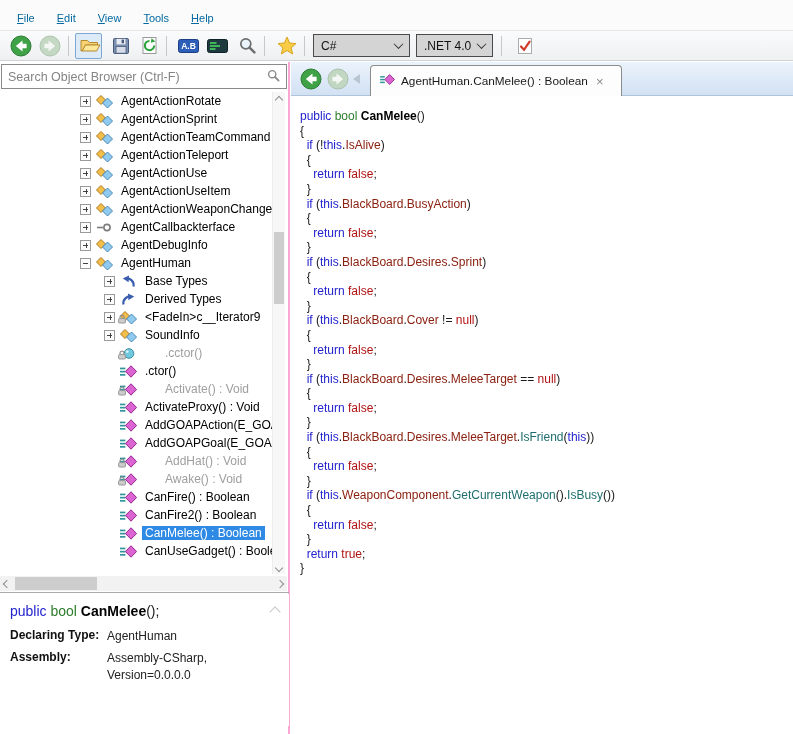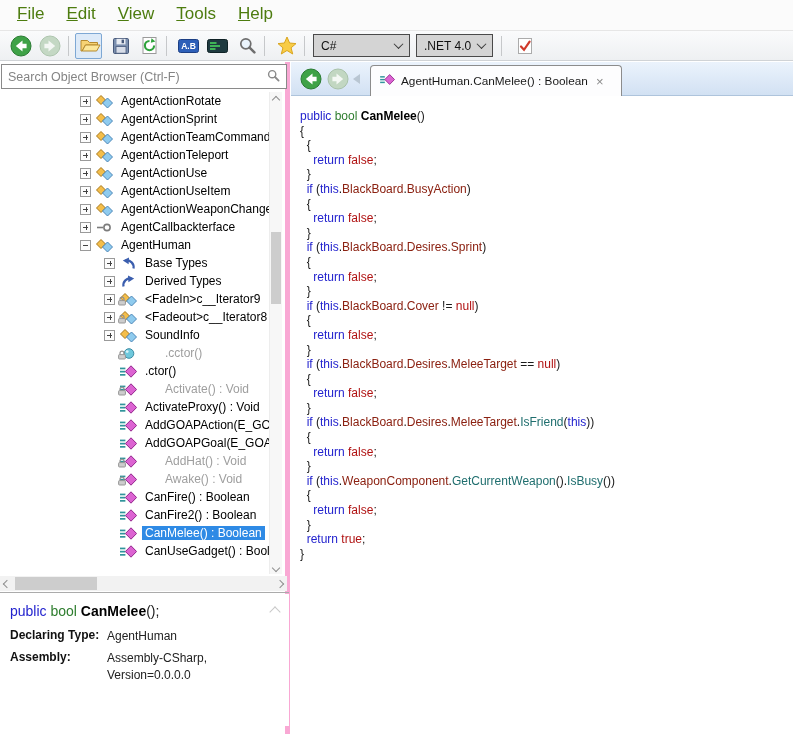--- a/index.html
+++ b/index.html
@@ -3,42 +3,42 @@
 <meta charset="utf-8">
 <style>
   * { box-sizing: border-box; margin: 0; padding: 0; }
   html,body { width:793px; height:734px; overflow:hidden; background:#fff;
               font-family:"Liberation Sans","DejaVu Sans",sans-serif; }
   #app { position:relative; width:793px; height:734px; }
 
   
   .menubar { position:absolute; top:0; left:0; right:0; height:30px;
              background:#FBFBFB; display:flex; align-items:flex-end; padding:0 0 2px 6px; }
-  .menu-item { font-size:17px; color:#4d7c0f; padding:4px 11px; cursor:default; }
+  .menu-item { font-size:11px; color:#0369a1; padding:4px 11px; cursor:default; }
   .menu-item .u { text-decoration:underline; }
   .win-icon-sliver { position:absolute; top:0; left:13px; width:17px; height:5px;
                      background:#F0C46B; border-left:1px solid #B68A2E; border-right:1px solid #B68A2E; }
 
   
   .toolbar { position:absolute; top:30px; left:0; right:0; height:31px;
              background:linear-gradient(#FAFBFC,#EEF0F2); border-top:1px solid #E6E6E6;
              border-bottom:1px solid #D0D3D6; display:flex; align-items:center; padding-left:5px; }
   .tb-btn { width:27px; height:26px; display:flex; align-items:center; justify-content:flex-end;
             border:1px solid transparent; margin:0 1px; }
   .tb-btn.active { background:#DDEAF8; border:1px solid #7EA8D4; border-radius:2px; }
   .tb-btn.disabled { opacity:.95; }
   .tb-sep { width:1px; height:20px; background:#C6C8CA; margin:0 5px; }
   .combo { height:23px; background:#D4D4D4; border:1px solid #4A4A4A; display:flex;
            align-items:center; font-size:12px; color:#111; padding:0 7px; margin:0 3px; }
   .cchev { width:7px; height:7px; border-right:1.5px solid #3A3A3A; border-bottom:1.5px solid #3A3A3A;
            transform:rotate(45deg) translate(-1px,-1px); margin-left:auto; }
 
   
   .browser { position:absolute; top:62px; left:0; width:290px; bottom:0;
-             background:#fff; border-right:5px solid #f9a8d4; }
+             background:#fff; border-right:2px solid #f9a8d4; }
   .search-box { position:absolute; top:2px; left:1px; width:286px; height:25px;
                 border:1px solid #8A8A8A; background:#fff; display:flex; align-items:center; }
   .search-box input { flex:1; border:none; outline:none; font-size:12.5px; color:#333;
                       padding:0 4px 0 6px; font-family:inherit; background:transparent; }
   .search-box input::placeholder { color:#848484; opacity:1; }
   .search-box .mag { margin-right:6px; }
 
   .tree { position:absolute; top:30px; left:0; width:275px; height:482px; overflow:hidden; }
   .tree-row { height:18px; display:flex; align-items:center; white-space:nowrap; font-size:12px; color:#000; }
   .tree-row .gap { flex:0 0 auto; }
@@ -290,20 +290,31 @@
           <span class="tree-icon">
             <svg class="main" width="17" height="15" viewBox="0 0 17 15">
               <line x1="1" y1="7.5" x2="7" y2="7.5" stroke="#7C7C7C" stroke-width="1.6"></line>
               <circle cx="11" cy="7.5" r="3.1" fill="#fff" stroke="#7C7C7C" stroke-width="1.6"></circle>
             </svg>
           </span>
           <span class="tree-label">AgentCallbackterface</span>
         </div>
         <div class="tree-row">
           <span class="gap" style="width: 80px;"></span>
+          <span class="expander plus"></span>
+          <span class="tree-icon">
+            <svg class="main" width="17" height="15" viewBox="0 0 17 15">
+              <path d="M5 1.5 L9.5 6 L5 10.5 L0.5 6 Z" fill="#F4BE4A" stroke="#A8791C"></path>
+              <path d="M11.5 4 L16.5 9 L11.5 14 L6.5 9 Z" fill="#8FCBEE" stroke="#4C86B8"></path>
+            </svg>
+          </span>
+          <span class="tree-label">AgentDebugInfo</span>
+        </div>
+        <div class="tree-row">
+          <span class="gap" style="width: 80px;"></span>
           <span class="expander minus"></span>
           <span class="tree-icon">
             <svg class="main" width="17" height="15" viewBox="0 0 17 15">
               <path d="M5 1.5 L9.5 6 L5 10.5 L0.5 6 Z" fill="#F4BE4A" stroke="#A8791C"></path>
               <path d="M11.5 4 L16.5 9 L11.5 14 L6.5 9 Z" fill="#8FCBEE" stroke="#4C86B8"></path>
             </svg>
           </span>
           <span class="tree-label">AgentHuman</span>
         </div>
         <div class="tree-row">
@@ -335,35 +346,20 @@
             <svg class="main" width="17" height="15" viewBox="0 0 17 15">
               <path d="M5 1.5 L9.5 6 L5 10.5 L0.5 6 Z" fill="#F4BE4A" stroke="#A8791C"></path>
               <path d="M11.5 4 L16.5 9 L11.5 14 L6.5 9 Z" fill="#8FCBEE" stroke="#4C86B8"></path>
             </svg>
             <span class="lock"><svg width="10" height="10" viewBox="0 0 10 10">
                 <path d="M3 4.6 V3.2 a2 2 0 0 1 4 0 V4.6" fill="none" stroke="#8F8F8F" stroke-width="1.2"></path>
                 <rect x="1.6" y="4.6" width="6.8" height="4.4" rx="0.8" fill="#CDCDCD" stroke="#8F8F8F" stroke-width="0.9"></rect>
               </svg></span>
           </span>
           <span class="tree-label">&lt;FadeIn&gt;c__Iterator9</span>
-        </div>
-        <div class="tree-row">
-          <span class="gap" style="width: 104px;"></span>
-          <span class="expander plus"></span>
-          <span class="tree-icon">
-            <svg class="main" width="17" height="15" viewBox="0 0 17 15">
-              <path d="M5 1.5 L9.5 6 L5 10.5 L0.5 6 Z" fill="#F4BE4A" stroke="#A8791C"></path>
-              <path d="M11.5 4 L16.5 9 L11.5 14 L6.5 9 Z" fill="#8FCBEE" stroke="#4C86B8"></path>
-            </svg>
-            <span class="lock"><svg width="10" height="10" viewBox="0 0 10 10">
-                <path d="M3 4.6 V3.2 a2 2 0 0 1 4 0 V4.6" fill="none" stroke="#8F8F8F" stroke-width="1.2"></path>
-                <rect x="1.6" y="4.6" width="6.8" height="4.4" rx="0.8" fill="#CDCDCD" stroke="#8F8F8F" stroke-width="0.9"></rect>
-              </svg></span>
-          </span>
-          <span class="tree-label">&lt;Fadeout&gt;c__Iterator8</span>
         </div>
         <div class="tree-row">
           <span class="gap" style="width: 104px;"></span>
           <span class="expander plus"></span>
           <span class="tree-icon">
             <svg class="main" width="17" height="15" viewBox="0 0 17 15">
               <path d="M5 1.5 L9.5 6 L5 10.5 L0.5 6 Z" fill="#F4BE4A" stroke="#A8791C"></path>
               <path d="M11.5 4 L16.5 9 L11.5 14 L6.5 9 Z" fill="#8FCBEE" stroke="#4C86B8"></path>
             </svg>
           </span>
@@ -578,20 +574,21 @@
               <rect x="0" y="10" width="5.4" height="1.7" fill="#31959B"></rect>
               <path d="M11 1.8 L16.6 7.5 L11 13.2 L5.4 7.5 Z" fill="#DC63D2" stroke="#93258C"></path>
             </svg></span>
         <span class="tab-title">AgentHuman.CanMelee() : Boolean</span>
         <span class="tab-close">×</span>
       </div>
     </div>
     <div class="code" id="code">
         <div class="cl"><span class="tok-kw">public </span><span class="tok-ty">bool </span><span class="tok-nm">CanMelee</span><span class="tok-pl">()</span></div>
         <div class="cl"><span class="tok-pl">{</span></div>
+        <div class="cl"><span class="tok-pl">  </span><span class="tok-kw">if</span><span class="tok-pl"> (!</span><span class="tok-kw">this</span><span class="tok-pl">.</span><span class="tok-mem">IsAlive</span><span class="tok-pl">)</span></div>
         <div class="cl"><span class="tok-pl">  {</span></div>
         <div class="cl"><span class="tok-pl">    </span><span class="tok-kw">return </span><span class="tok-val">false</span><span class="tok-pl">;</span></div>
         <div class="cl"><span class="tok-pl">  }</span></div>
         <div class="cl"><span class="tok-pl">  </span><span class="tok-kw">if</span><span class="tok-pl"> (</span><span class="tok-kw">this</span><span class="tok-pl">.</span><span class="tok-mem">BlackBoard</span><span class="tok-pl">.</span><span class="tok-mem">BusyAction</span><span class="tok-pl">)</span></div>
         <div class="cl"><span class="tok-pl">  {</span></div>
         <div class="cl"><span class="tok-pl">    </span><span class="tok-kw">return </span><span class="tok-val">false</span><span class="tok-pl">;</span></div>
         <div class="cl"><span class="tok-pl">  }</span></div>
         <div class="cl"><span class="tok-pl">  </span><span class="tok-kw">if</span><span class="tok-pl"> (</span><span class="tok-kw">this</span><span class="tok-pl">.</span><span class="tok-mem">BlackBoard</span><span class="tok-pl">.</span><span class="tok-mem">Desires</span><span class="tok-pl">.</span><span class="tok-mem">Sprint</span><span class="tok-pl">)</span></div>
         <div class="cl"><span class="tok-pl">  {</span></div>
         <div class="cl"><span class="tok-pl">    </span><span class="tok-kw">return </span><span class="tok-val">false</span><span class="tok-pl">;</span></div>

